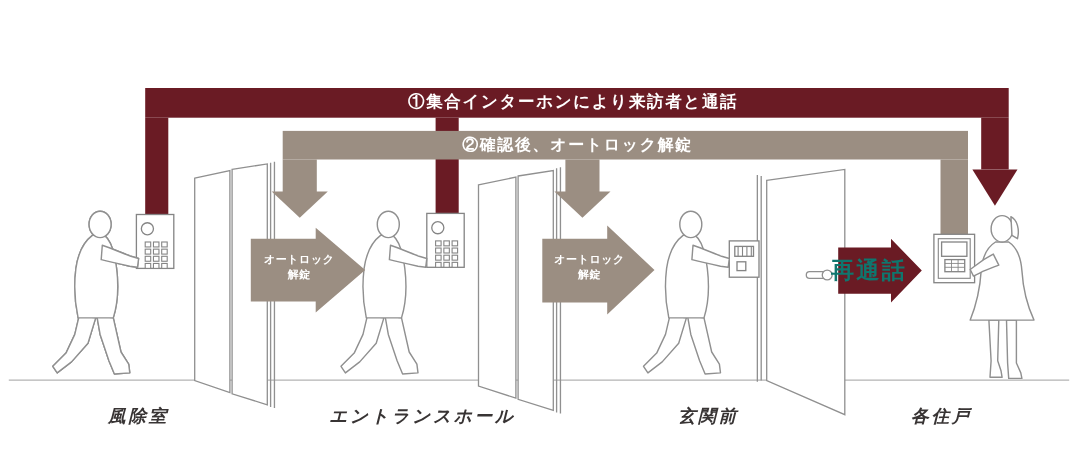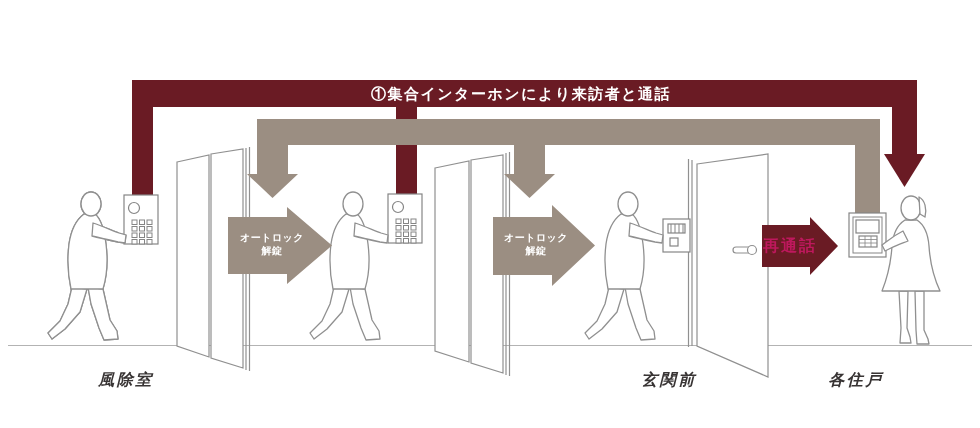--- a/index.html
+++ b/index.html
@@ -4,21 +4,21 @@
 <style>
   html,body{margin:0;padding:0;background:#fff;}
   .stage{
     position:relative;width:980px;height:423px;background:#ffffff;
     font-family:"Liberation Serif","DejaVu Serif",serif;overflow:hidden;margin-top:32px;
   }
   .stage svg{position:absolute;left:0;top:0;}
   .txt{position:absolute;transform:translate(-50%,-50%);white-space:nowrap;text-align:center;line-height:1.25;}
   .band-label{color:#ffffff;font-size:15px;letter-spacing:1.5px;font-weight:bold;}
   .arrow-label{color:#ffffff;font-size:10px;letter-spacing:0.5px;font-weight:bold;}
-  .arrow-label-big{color:#be185d;font-size:16px;letter-spacing:2px;font-weight:bold;}
+  .arrow-label-big{color:#0f766e;font-size:21px;letter-spacing:2px;font-weight:bold;}
   .loc-label{color:#383434;font-size:16px;letter-spacing:2.5px;font-weight:bold;font-style:italic;}
 </style>
 </head>
 <body>
 
 <div class="stage">
 
   <svg width="980" height="428" viewBox="0 0 980 428">
 
     <line x1="8" y1="313.5" x2="972" y2="313.5" stroke="#b3b3b3" stroke-width="1.2"></line>
@@ -131,27 +131,29 @@
       <ellipse cx="911" cy="176" rx="10" ry="12"></ellipse>
       <path d="M 919,165 C 925,168 927,177 925,185 L 920,182 Z"></path>
     </g>
 
     <polygon points="228,185 287,185 287,175 332,213.5 287,252 287,242 228,242" fill="#9b8e82"></polygon>
     <polygon points="493,185 552,185 552,173 595,213.5 552,254 552,243 493,243" fill="#9b8e82"></polygon>
     <polygon points="762,193 810,193 810,185 838,214 810,243 810,235 762,235" fill="#6a1b24"></polygon>
   </svg>
 
   <div class="txt band-label" style="left:521px;top:62px;">①集合インターホンにより来訪者と通話</div>
+  <div class="txt band-label" style="left:525px;top:100px;font-size:14.5px;">②確認後、オートロック解錠</div>
 
   <div class="txt arrow-label" style="left:272px;top:212px;">
     <div>オートロック</div>
     <div>解錠</div>
   </div>
   <div class="txt arrow-label" style="left:536px;top:212px;">
     <div>オートロック</div>
     <div>解錠</div>
   </div>
   <div class="txt arrow-label-big" style="left:790px;top:214px;">再通話</div>
 
   <div class="txt loc-label" style="left:126px;top:348px;">風除室</div>
-  <div class="txt loc-label" style="left:669px;top:348px;">玄関前</div>
+  <div class="txt loc-label" style="left:384px;top:348px;">エントランスホール</div>
+  <div class="txt loc-label" style="left:644px;top:348px;">玄関前</div>
   <div class="txt loc-label" style="left:856px;top:348px;">各住戸</div>
 </div>
 
 </body></html>

